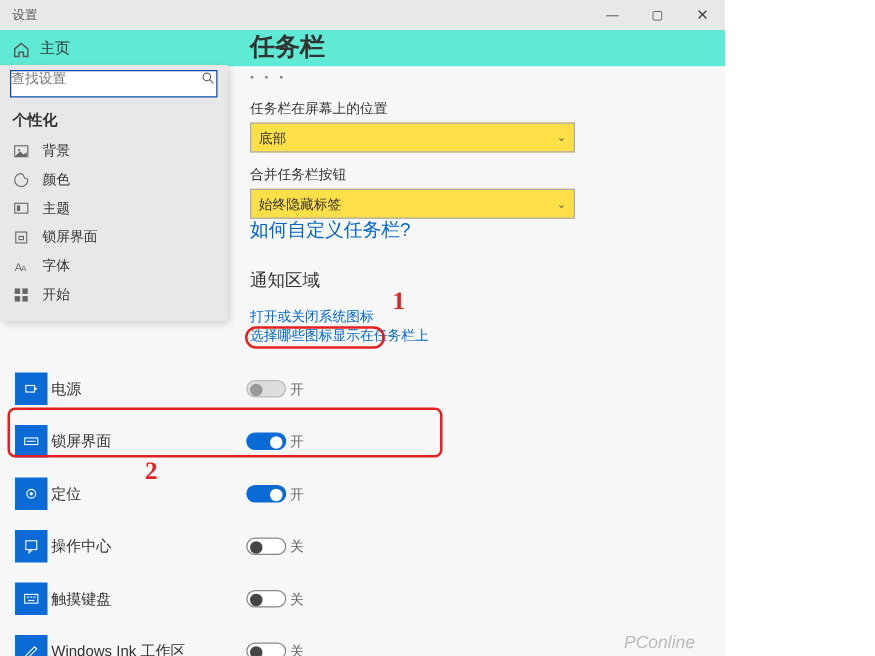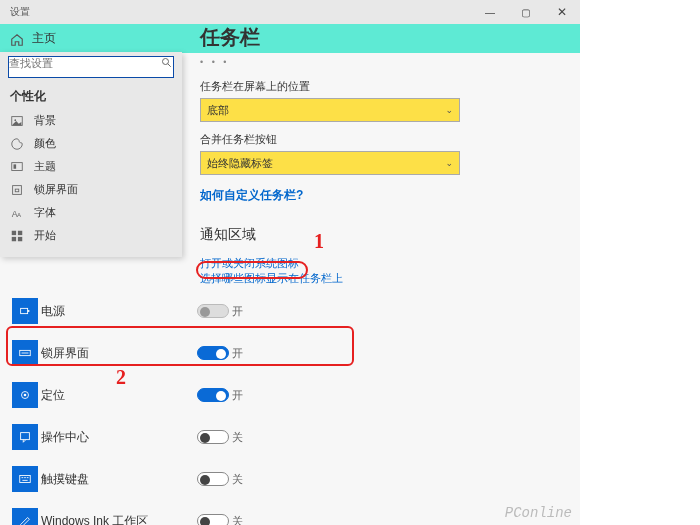--- a/index.html
+++ b/index.html
@@ -18,40 +18,40 @@
   .search .sicon { width:12px; height:12px; color:#555; }
   .cat { font-weight:bold; font-size:12px; margin:6px 0 4px 2px; }
   .s-item { display:flex; align-items:center; gap:10px; padding:4px 2px; font-size:11px; color:#333; }
   .s-ico { width:14px; height:14px; display:flex; align-items:center; justify-content:center; color:#555; }
   .content { position:absolute; left:200px; top:24px; right:0; }
   .content h1 { font-size:20px; font-weight:600; margin-bottom:6px; }
   .subtle { color:#888; font-size:9px; margin-bottom:12px; letter-spacing:3px; }
   .field-label { font-size:11px; margin:10px 0 4px 0; }
   .select { width:260px; height:24px; border:1px solid #aaa; background:#fde047; display:flex; align-items:center; justify-content:space-between; padding:0 6px; font-size:11px; }
   .select .chev { font-size:9px; color:#555; }
-  .link { color:#0066cc; font-size:12px; margin-top:12px; display:block;font-weight:bold; }
+  .link { color:#0066cc; font-size:15px; display:block; }
   .section-h { font-size:14px; margin-top:22px; margin-bottom:10px; }
   .link2 { color:#0066cc; font-size:11px; display:block; }
   .red-oval { position:absolute; border:2px solid #e62020; border-radius:12px; pointer-events:none; }
   .red-rect { position:absolute; border:2px solid #e62020; border-radius:6px; pointer-events:none; }
   .anno { position:absolute; color:#e62020; font-size:20px; font-weight:bold; pointer-events:none; font-family: "SimSun", serif; }
   .list { position:absolute; left:10px; top:290px; right:330px; }
   .row { display:flex; align-items:center; padding:8px 2px; gap:3px; }
   .row .tile { width:26px; height:26px; background:#0a6ad6; display:flex; align-items:center; justify-content:center; color:#fff; }
   .row .label { flex:1; font-size:12px; }
   .row .state { font-size:11px; color:#666; width:16px; text-align:left; }
   .toggle { width:32px; height:14px; border-radius:8px; position:relative; }
   .toggle .knob { width:10px; height:10px; border-radius:50%; position:absolute; top:2px; }
   .toggle.off { border:1px solid #888; background:#fff; }
   .toggle.off .knob { left:2px; background:#444; }
   .toggle.on { background:#0a6ad6; border:1px solid #0a6ad6; }
   .toggle.on .knob { right:2px; background:#fff; }
   .toggle.disabled { border:1px solid #bbb; background:#ddd; }
   .toggle.disabled .knob { left:2px; background:#999; }
-  .watermark { position:absolute; right:8px; bottom:4px; color:#bbb; font-size:14px; font-style:italic; font-family: Liberation Mono, monospace; letter-spacing:0; }
+  .watermark { position:absolute; right:24px; bottom:4px; color:#bbb; font-size:14px; font-style:italic; font-family: Liberation Sans, sans-serif; letter-spacing:0; }
 </style>
 </head>
 <body>
 
 <div class="window">
 
   <div class="titlebar">
     <span class="title">设置</span>
     <span class="spacer"></span>
     <div class="win-btn">—</div>

